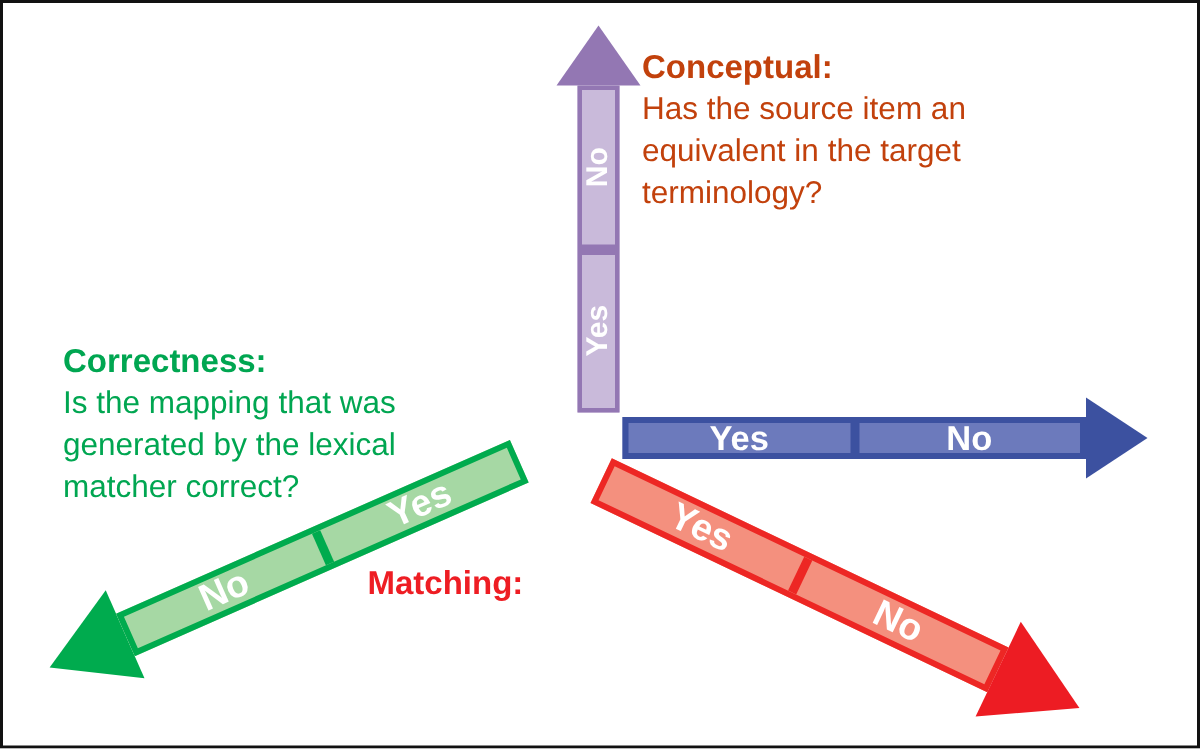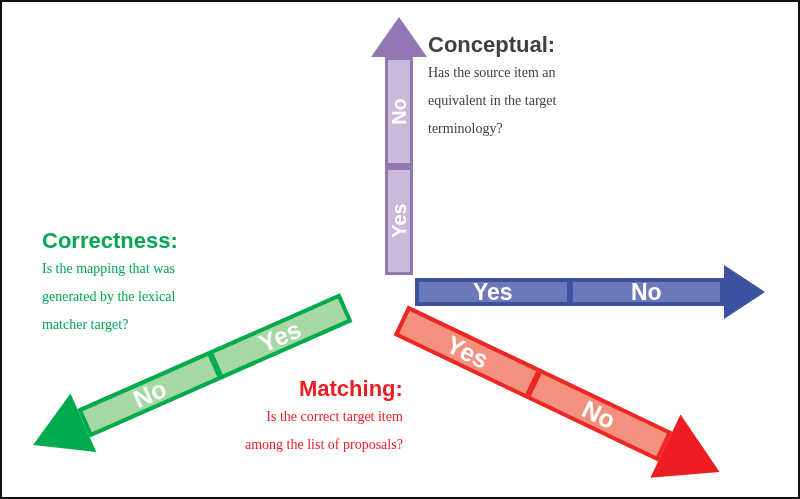--- a/index.html
+++ b/index.html
@@ -9,22 +9,22 @@
     background:#ffffff;
     border:2px solid #111111;
     box-sizing:border-box;
     overflow:hidden;
     font-family:"Liberation Sans", sans-serif;
   }
 
   
   .textblock{position:absolute;}
   .textblock .title{font-weight:bold;font-size:22px;line-height:29px;}
-  .textblock .question{font-size:14px;line-height:28px;white-space:pre-line;font-family:Liberation Serif, serif;}
-  .tb-conceptual{left:426px;top:28px;color:#404040;}
+  .textblock .question{font-size:21px;line-height:28px;white-space:pre-line;}
+  .tb-conceptual{left:426px;top:28px;color:#c2410c;}
   .tb-mapping{left:426px;top:176px;color:#3E5FAE;}
   .tb-correctness{left:40px;top:224px;color:#00A651;}
   .tb-matching{left:243px;top:372px;color:#EE1D23;text-align:right;}
 
   
   .seg-label{color:#ffffff;font-weight:bold;}
   .head{width:0;height:0;flex:0 0 auto;}
 
   
   .arrow-conceptual{
@@ -164,22 +164,20 @@
 terminology?</div>
   </div>
 
   <div class="textblock tb-mapping">
   </div>
 
   <div class="textblock tb-correctness">
     <div class="title">Correctness:</div>
     <div class="question">Is the mapping that was
 generated by the lexical
-matcher target?</div>
+matcher correct?</div>
   </div>
 
   <div class="textblock tb-matching">
     <div class="title">Matching:</div>
-    <div class="question">Is the correct target item
-among the list of proposals?</div>
   </div>
 
 </div>
 
 </body></html>

